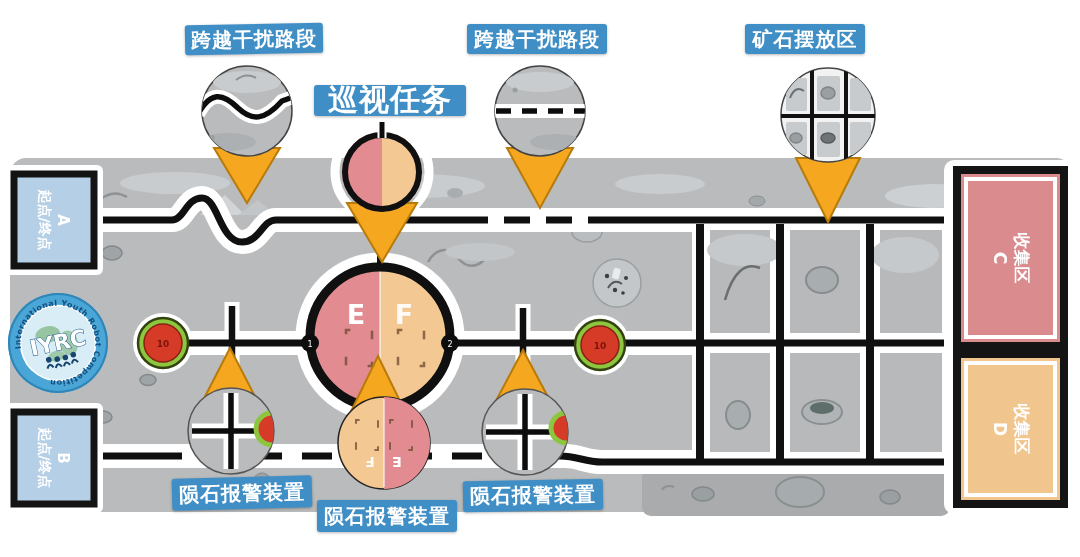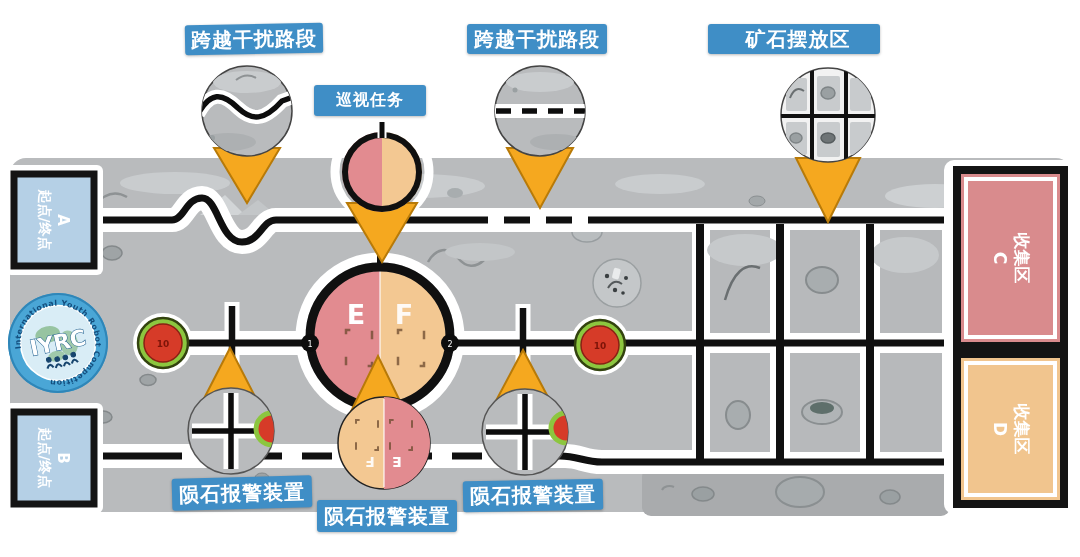--- a/index.html
+++ b/index.html
@@ -316,20 +316,20 @@
   <g stroke="#17456e" fill="#17456e">
     <circle cx="38" cy="64" r="2.2"></circle>
         <circle cx="46" cy="65" r="2.2"></circle>
         <circle cx="54" cy="65" r="2.2"></circle>
         <circle cx="62" cy="64" r="2.2"></circle>
     <path d="M35,72 Q38,66 41,72 M43,73 Q46,67 49,73 M51,73 Q54,67 57,73 M59,72 Q62,66 65,72" fill="none" stroke-width="2"></path>
   </g>
 </svg>
 
 <div class="label" style="left:185px;top:24px;width:138px;height:30px;transform:rotate(-1deg);">跨越干扰路段</div>
-<div class="label" style="left:314px;top:85px;width:112px;height:31px;font-size:16px;">巡视任务</div>
+<div class="label" style="left:314px;top:85px;width:152px;height:31px;font-size:30px;">巡视任务</div>
 <div class="label" style="left:467px;top:24px;width:140px;height:30px;">跨越干扰路段</div>
-<div class="label" style="left:708px;top:24px;width:164px;height:30px;padding-left:8px;">矿石摆放区</div>
+<div class="label" style="left:745px;top:24px;width:120px;height:30px;">矿石摆放区</div>
 <div class="label" style="left:172px;top:477px;width:140px;height:32px;transform:rotate(-1.5deg);">陨石报警装置</div>
 <div class="label" style="left:317px;top:500px;width:140px;height:32px;">陨石报警装置</div>
 <div class="label" style="left:463px;top:480px;width:140px;height:31px;transform:rotate(-1deg);">陨石报警装置</div>
 
 </div>
 
 </body></html>

